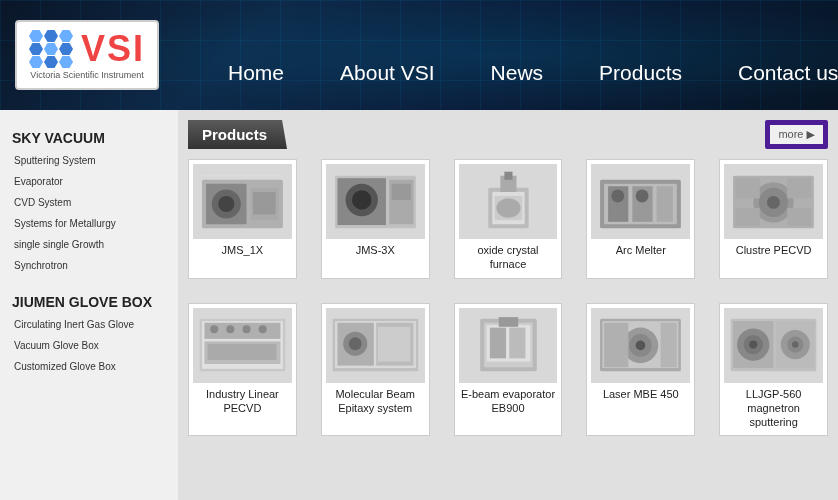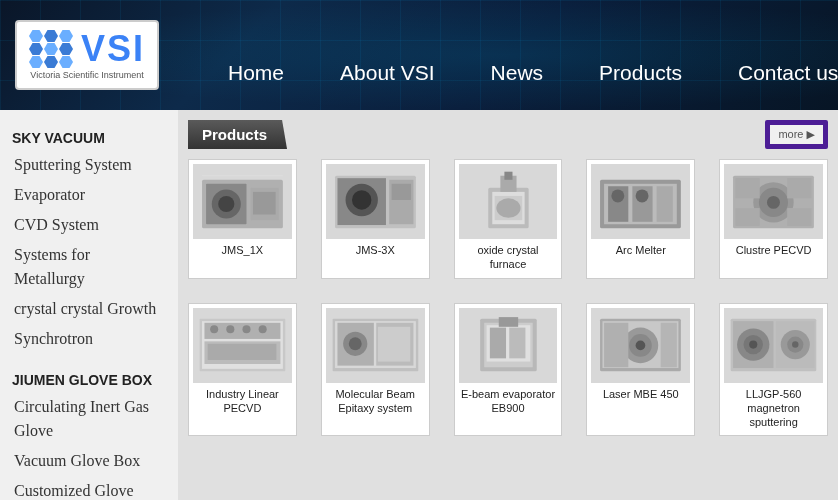--- a/index.html
+++ b/index.html
@@ -60,21 +60,21 @@
     .hex {
       width: 14px;
       height: 12px;
       background: #3a7bd5;
       clip-path: polygon(25% 0%, 75% 0%, 100% 50%, 75% 100%, 25% 100%, 0% 50%);
     }
     .hex.light { background: #6aaeff; }
     .logo-vsi {
       font-size: 36px;
       font-weight: bold;
-      color: #3b82f6;
+      color: #ef4444;
       letter-spacing: 2px;
       line-height: 1;
       text-align: center;
     }
     .logo-subtitle {
       font-size: 9px;
       color: #555;
       white-space: nowrap;
       margin-top: 2px;
     }
@@ -113,26 +113,25 @@
       overflow-y: auto;
       flex-shrink: 0;
     }
     .sidebar-section-title {
       font-size: 14px;
       font-weight: bold;
       color: #222;
       padding: 8px 12px 4px;
     }
     .sidebar-item {
-      font-size: 16px;
+      font-size: 10px;
       color: #333;
       padding: 3px 14px;
       cursor: pointer;
       line-height: 1.5;
-      font-family: Liberation Serif, serif;
     }
     .sidebar-divider {
       height: 10px;
     }
 
     
     .products-panel {
       flex: 1;
       background: #e0e0e0;
       padding: 10px;
@@ -234,21 +233,21 @@
 </div>
 
 <div class="main">
 
   <div class="sidebar">
     <div class="sidebar-section-title">SKY VACUUM</div>
     <div class="sidebar-item">Sputtering System</div>
     <div class="sidebar-item">Evaporator</div>
     <div class="sidebar-item">CVD System</div>
     <div class="sidebar-item">Systems for Metallurgy</div>
-    <div class="sidebar-item">crystal crystal Growth</div>
+    <div class="sidebar-item">single single Growth</div>
     <div class="sidebar-item">Synchrotron</div>
 
     <div class="sidebar-divider"></div>
     <div class="sidebar-section-title">JIUMEN GLOVE BOX</div>
     <div class="sidebar-item">Circulating Inert Gas Glove</div>
     <div class="sidebar-item">Vacuum Glove Box</div>
     <div class="sidebar-item">Customized Glove Box</div>
   </div>
 
   <div class="products-panel">

